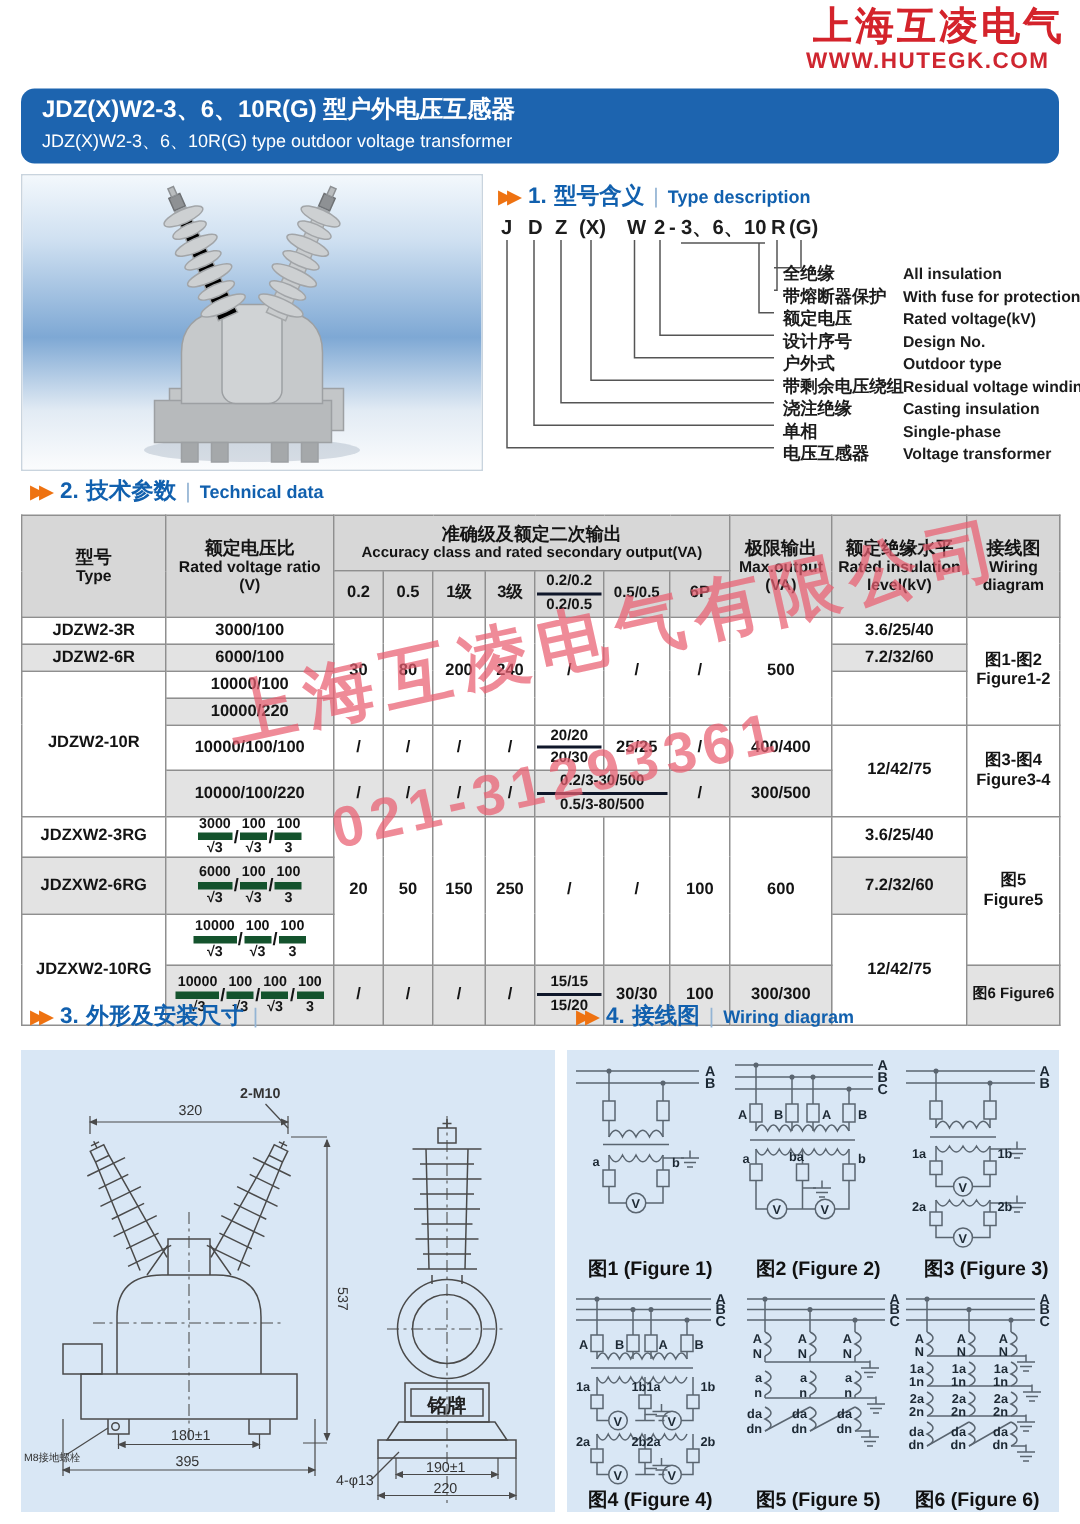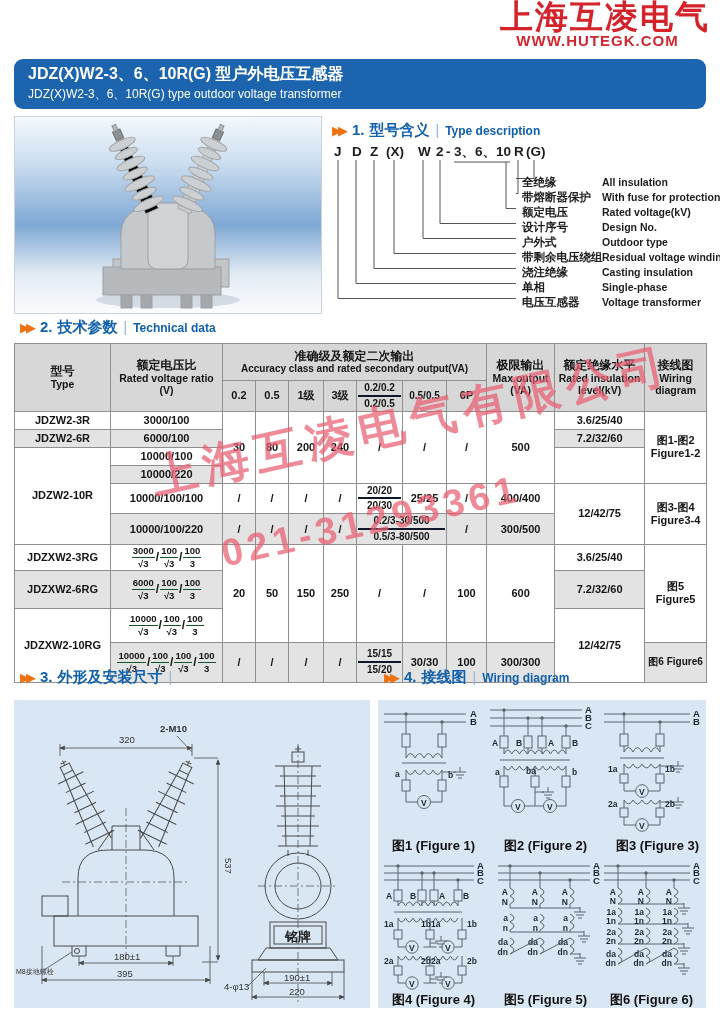--- a/index.html
+++ b/index.html
@@ -1,21 +1,21 @@
 <!DOCTYPE html>
 <html><head>
 <meta charset="utf-8">
 <style>
   * { margin:0; padding:0; box-sizing:border-box; }
   body { background:#888; font-family:"Liberation Sans", sans-serif; }
   .page { position:relative; width:720px; height:1016px; background:#ffffff; margin:0 auto; overflow:hidden; }
 
   
   .logo { position:absolute; top:2px; right:10px; text-align:center; }
-  .logo-cn { font-size:33px; font-weight:bold; color:#d4232b; letter-spacing:2px; line-height:30px;margin-left:15px; }
+  .logo-cn { font-size:26px; font-weight:bold; color:#d4232b; letter-spacing:2px; line-height:30px;margin-left:15px; }
   .logo-url { font-size:15px; font-weight:bold; color:#cf2630; letter-spacing:1px; }
 
   
   .titlebar { position:absolute; left:14px; top:59px; width:692px; height:50px;
     background:#1d64af; border-radius:9px; padding:4px 14px; color:#fff; }
   .titlebar .t1 { font-size:16px; font-weight:bold; line-height:22px; }
   .titlebar .t2 { font-size:12px; line-height:19px; }
 
   
   .sec-head { position:absolute; display:flex; align-items:baseline; white-space:nowrap; }
@@ -36,21 +36,21 @@
     width:692px; font-size:11px; font-weight:bold; color:#141414; text-align:center; }
   .tbl td { border:1px solid #8f8f8f; padding:0 1px; line-height:1.18; vertical-align:middle; }
   .tbl tr.hd td { background:#d7d7d7; }
   .tbl tr.g td { background:#e3e3e3; }
   .h-zh { font-size:12px; display:block; }
   .h-en { font-size:10.5px; display:block; }
   .split .t { display:block; border-bottom:2px solid #0f172a; padding:1px 0; }
   .split .b { display:block; padding:1px 0; }
   .small { font-size:10px; }
   .frac { display:inline-block; vertical-align:middle; text-align:center; line-height:1; font-size:9.5px; }
-  .frac .fn { display:block; border-bottom:1px solid #14532d; padding:0 1px 1px; }
+  .frac .fn { display:block; border-bottom:5px solid #14532d; padding:0 1px 1px; }
   .frac .fd { display:block; padding-top:1px; }
   .fsl { display:inline-block; vertical-align:middle; margin:0 1px; font-size:12px; }
 
   
   .wm { position:absolute; pointer-events:none; font-weight:bold; color:rgba(233,94,112,0.72);
     transform-origin:left center; white-space:nowrap; z-index:5; }
   .wm1 { left:152px; top:448px; font-size:46px; letter-spacing:7px; transform:rotate(-12.5deg); }
   .wm2 { left:222px; top:533px; font-size:38px; letter-spacing:5px; transform:rotate(-12.5deg); }
 
   

